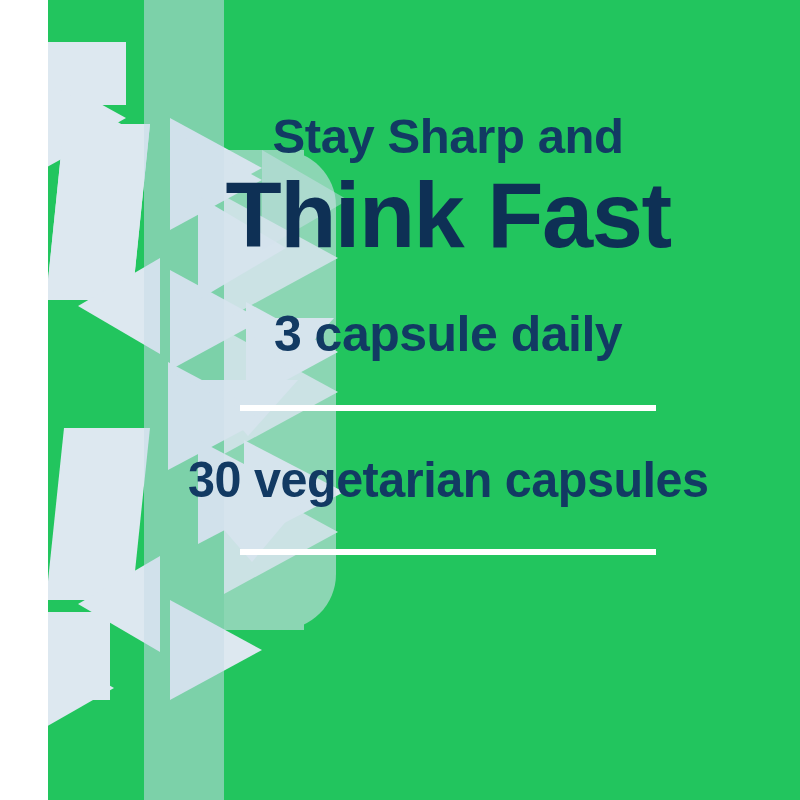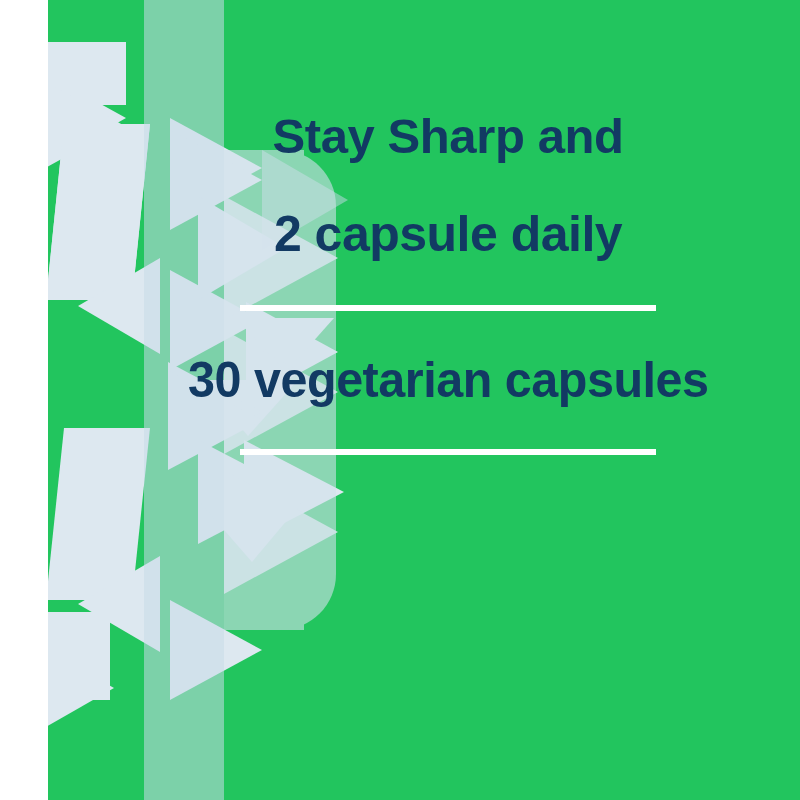--- a/index.html
+++ b/index.html
@@ -146,22 +146,23 @@
     <g fill="#d2e2ec" opacity="0.6">
       <rect x="176" y="150" width="80" height="480"></rect>
       <path d="M176,150 h56 a56,56 0 0 1 56,56 v368 a56,56 0 0 1 -56,56 h-56 z"></path>
     </g>
   </svg>
 
   <div id="content">
 
     <div class="eyebrow">Stay Sharp and</div>
 
+    <div class="headline">Think Fast</div>
 
-    <div class="fact fact-1">2 capsule daily</div>
+    <div class="fact fact-1">3 capsule daily</div>
 
     <div class="divider divider-1"></div>
 
     <div class="fact fact-2">30 vegetarian capsules</div>
 
     <div class="divider divider-2"></div>
 
 
   </div>
 </div>

